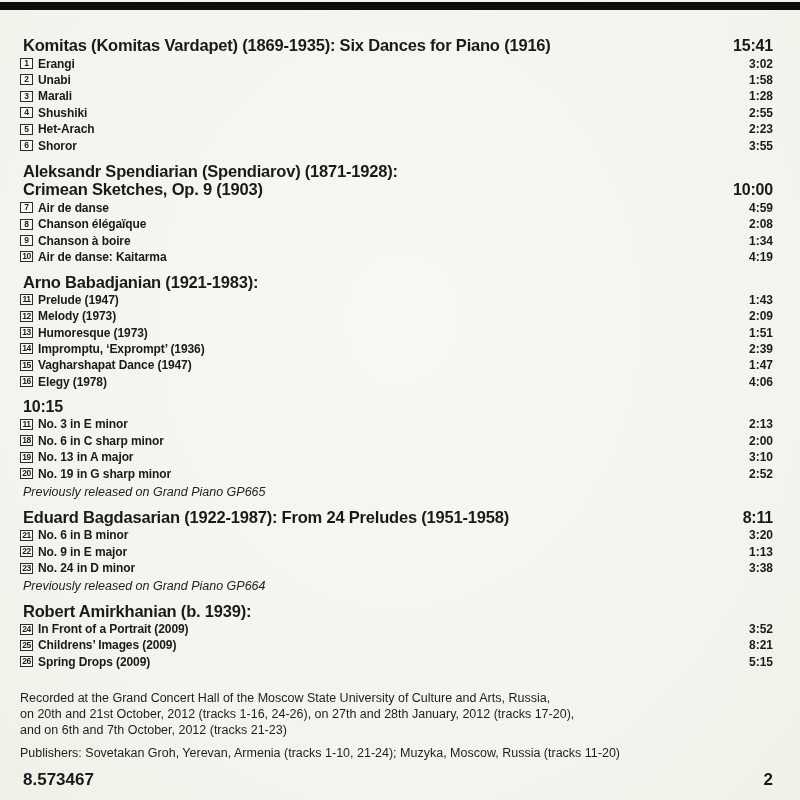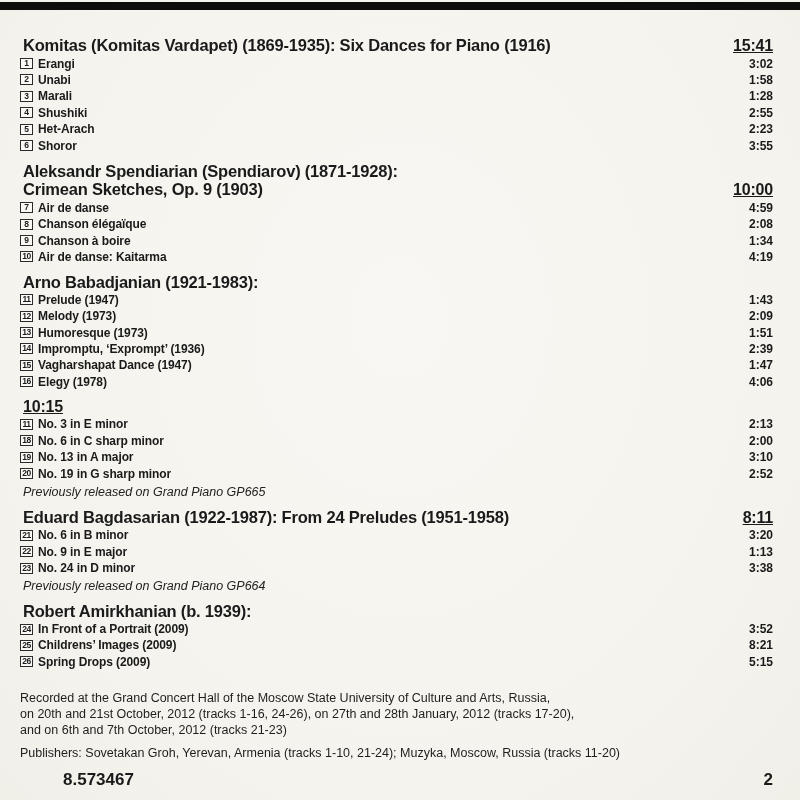--- a/index.html
+++ b/index.html
@@ -21,21 +21,21 @@
   .content {
     position:absolute; top:36px; left:20px; right:27px;
   }
   .sec { margin-top:8px; }
   .sec.first { margin-top:0; }
   .hrow {
     display:flex; justify-content:space-between; align-items:baseline;
     font-weight:bold; font-size:16.5px; line-height:18.4px;
     padding-left:3px; letter-spacing:-0.2px;
   }
-  .htime { font-size:16px; white-space:nowrap;text-decoration:underline; }
+  .htime { font-size:16px; white-space:nowrap; }
   .trow {
     display:flex; align-items:center; height:16.4px;
     font-weight:bold; font-size:12px;
   }
   .tnum {
     display:inline-block; min-width:13px; height:11px;
     border:1px solid #2b2b2b; background:#faf9f5;
     font-size:8.5px; line-height:9.5px; text-align:center;
     letter-spacing:-0.4px; padding:0 1px;
     flex:0 0 auto;
@@ -48,21 +48,21 @@
   }
   .footer {
     margin-top:20px;
     text-align:left;
     font-size:12.5px; line-height:16px; color:#1e1e1e;
   }
   .pubs { margin-top:7px; }
   .bottomrow {
     margin-top:9px;
     display:flex; justify-content:space-between; align-items:baseline;
-    font-weight:bold; font-size:17px; padding-left:3px;margin-left:40px;
+    font-weight:bold; font-size:17px; padding-left:3px;
   }
 </style>
 </head>
 <body>
 
 <div class="page">
   <div class="topbar"></div>
   <div class="content">
 
     <div class="sec first">

